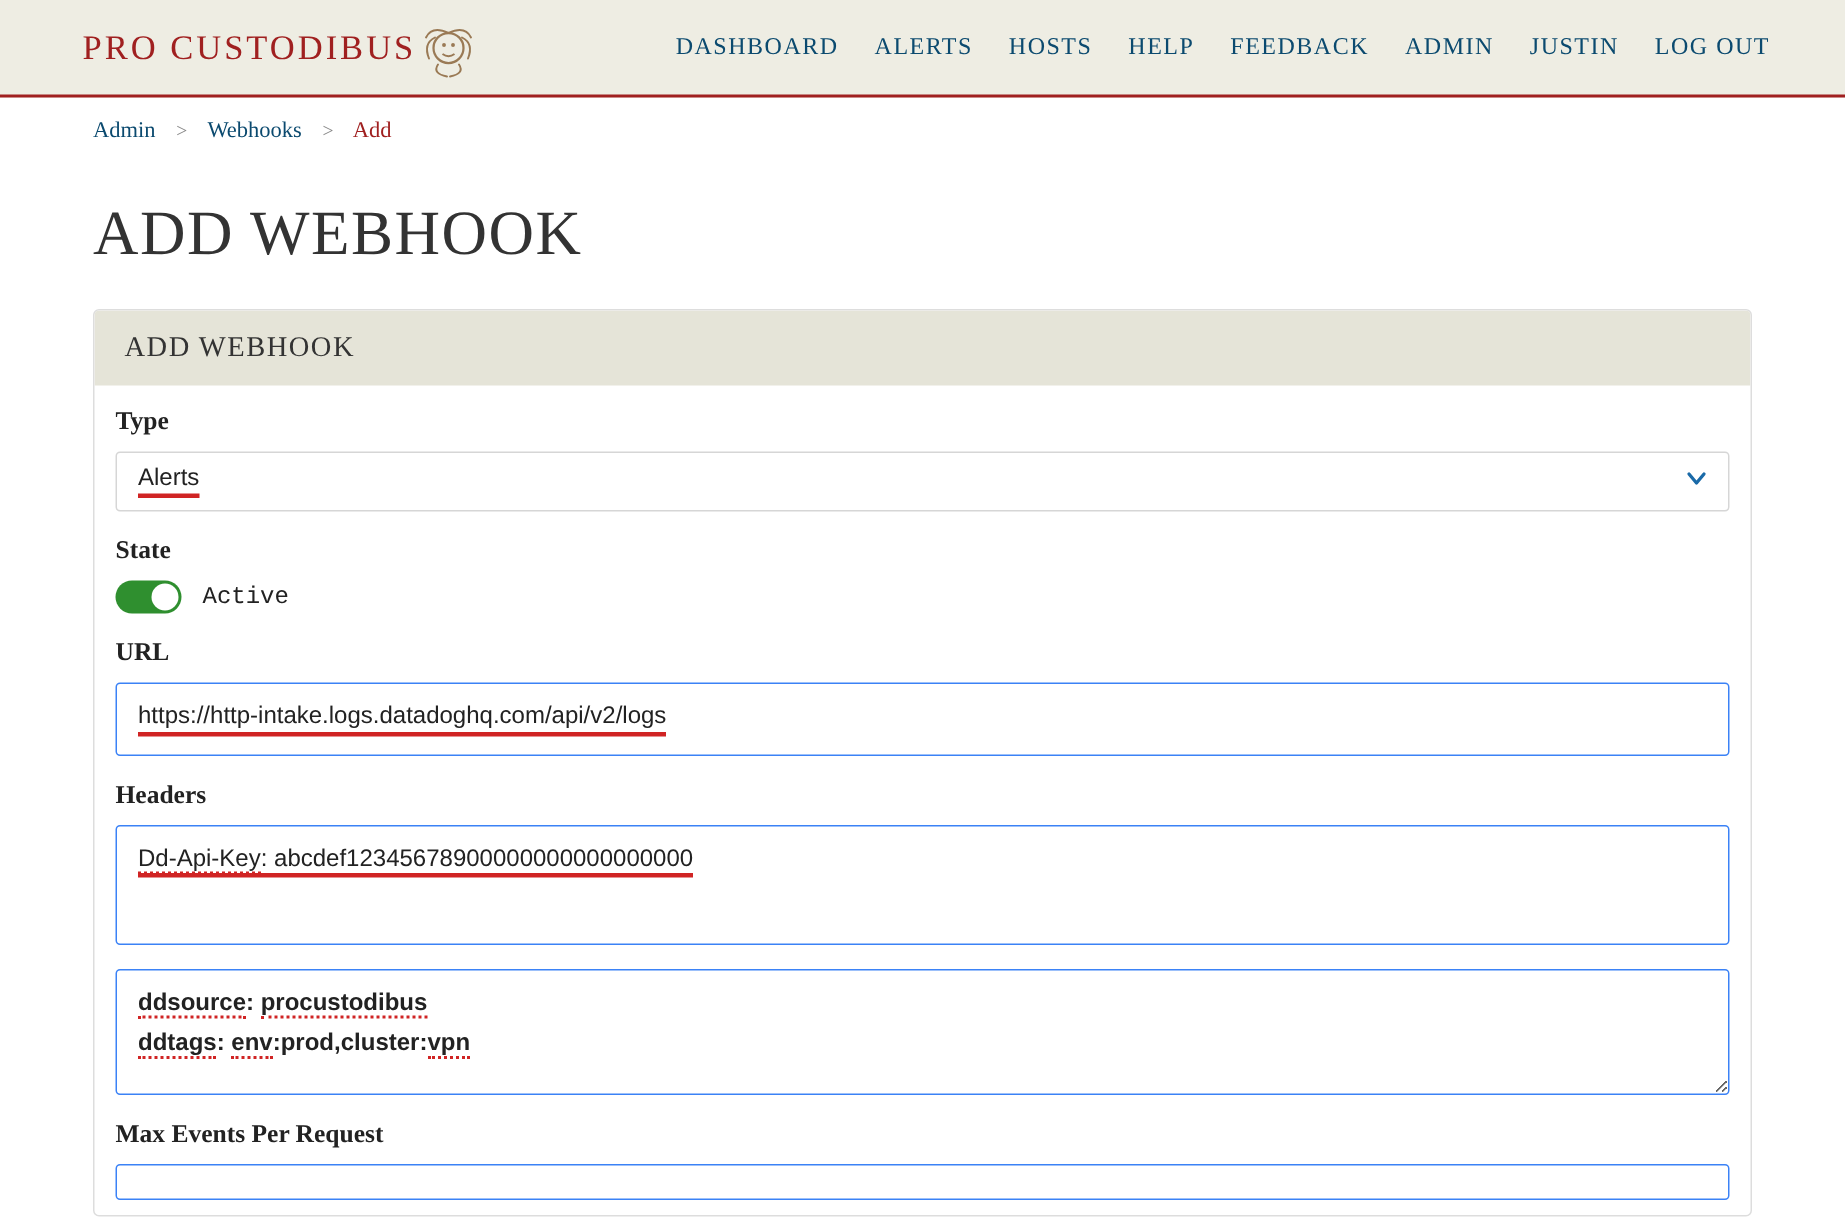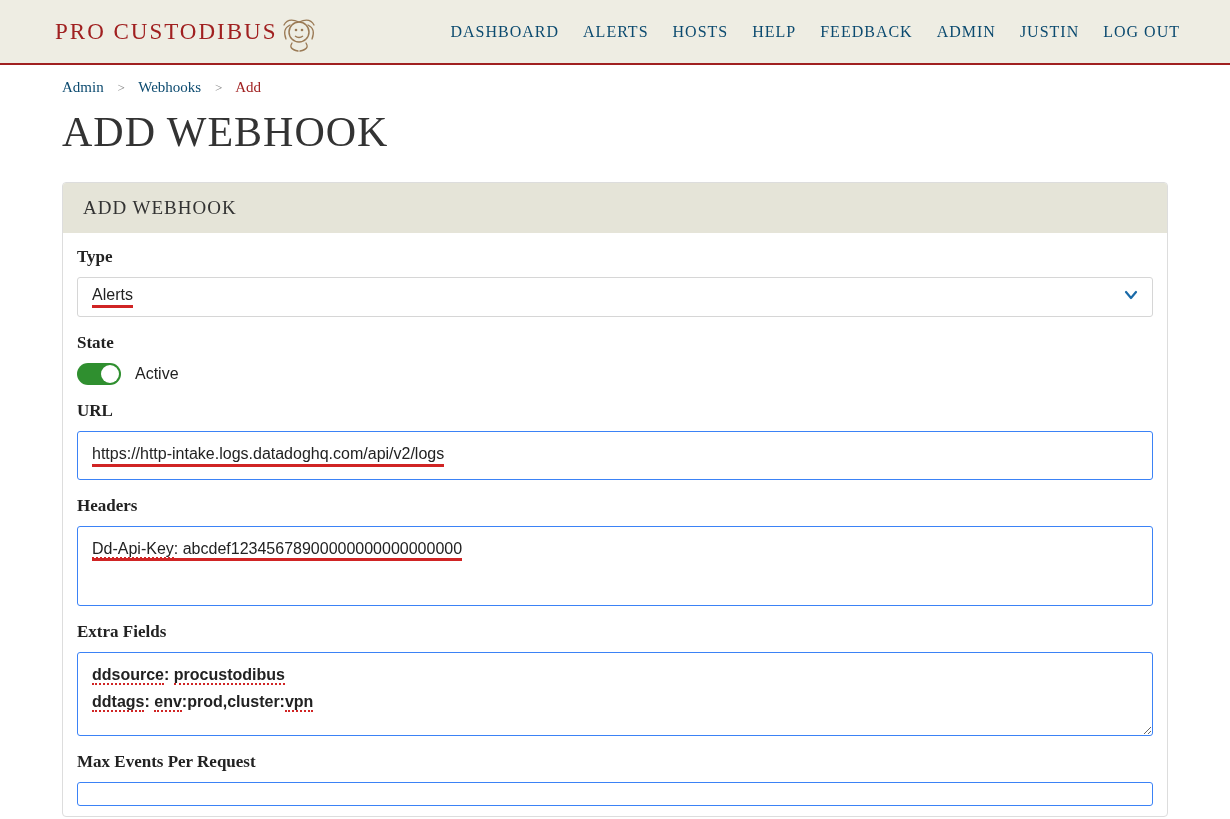--- a/index.html
+++ b/index.html
@@ -48,21 +48,21 @@
     letter-spacing: 1px;
     font-variant: small-caps;
   }
   .main {
     padding: 14px 62px 40px 62px;
     max-width: 1230px;
   }
   .breadcrumbs {
     font-size: 15px;
     color: #666;
-    margin-bottom: 12px;
+    margin-bottom: 36px;
   }
   .breadcrumbs a {
     color: #0b4a6f;
     text-decoration: none;
   }
   .breadcrumbs .sep {
     color: #888;
     padding: 0 10px;
     font-size: 13px;
   }
@@ -136,21 +136,21 @@
   .toggle .knob {
     position: absolute;
     right: 2px;
     top: 2px;
     width: 18px;
     height: 18px;
     background: #fff;
     border-radius: 50%;
   }
   .toggle-label {
-    font-family: Liberation Sans, sans-serif;
+    font-family: Liberation Mono, monospace;
     font-size: 16px;
   }
   .text-input, .textarea, .num-input {
     width: 100%;
     border: 1px solid #3b82f6;
     border-radius: 3px;
     padding: 10px 14px 12px 14px;
     font-family: Arial, sans-serif;
     font-size: 16px;
     background: #fff;
@@ -258,21 +258,20 @@
       </div>
 
       <div class="field-group">
         <label class="field-label">Headers</label>
         <div class="textarea">
           <span class="underline-red"><span class="spellfix">Dd-Api-Key</span><span>: abcdef12345678900000000000000000</span></span>
         </div>
       </div>
 
       <div class="field-group">
-        <label class="field-label">Extra Fields</label>
         <div class="textarea scroll">
           <div class="line"><span class="spellfix">ddsource</span><span>: </span><span class="spellfix">procustodibus</span></div>
           <div class="line"><span class="spellfix">ddtags</span><span>: </span><span class="spellfix">env</span><span>:prod,cluster:</span><span class="spellfix">vpn</span></div>
         </div>
       </div>
 
       <div class="field-group" style="margin-bottom:0">
         <label class="field-label">Max Events Per Request</label>
         <div class="num-wrap">
           <div class="num-input">

